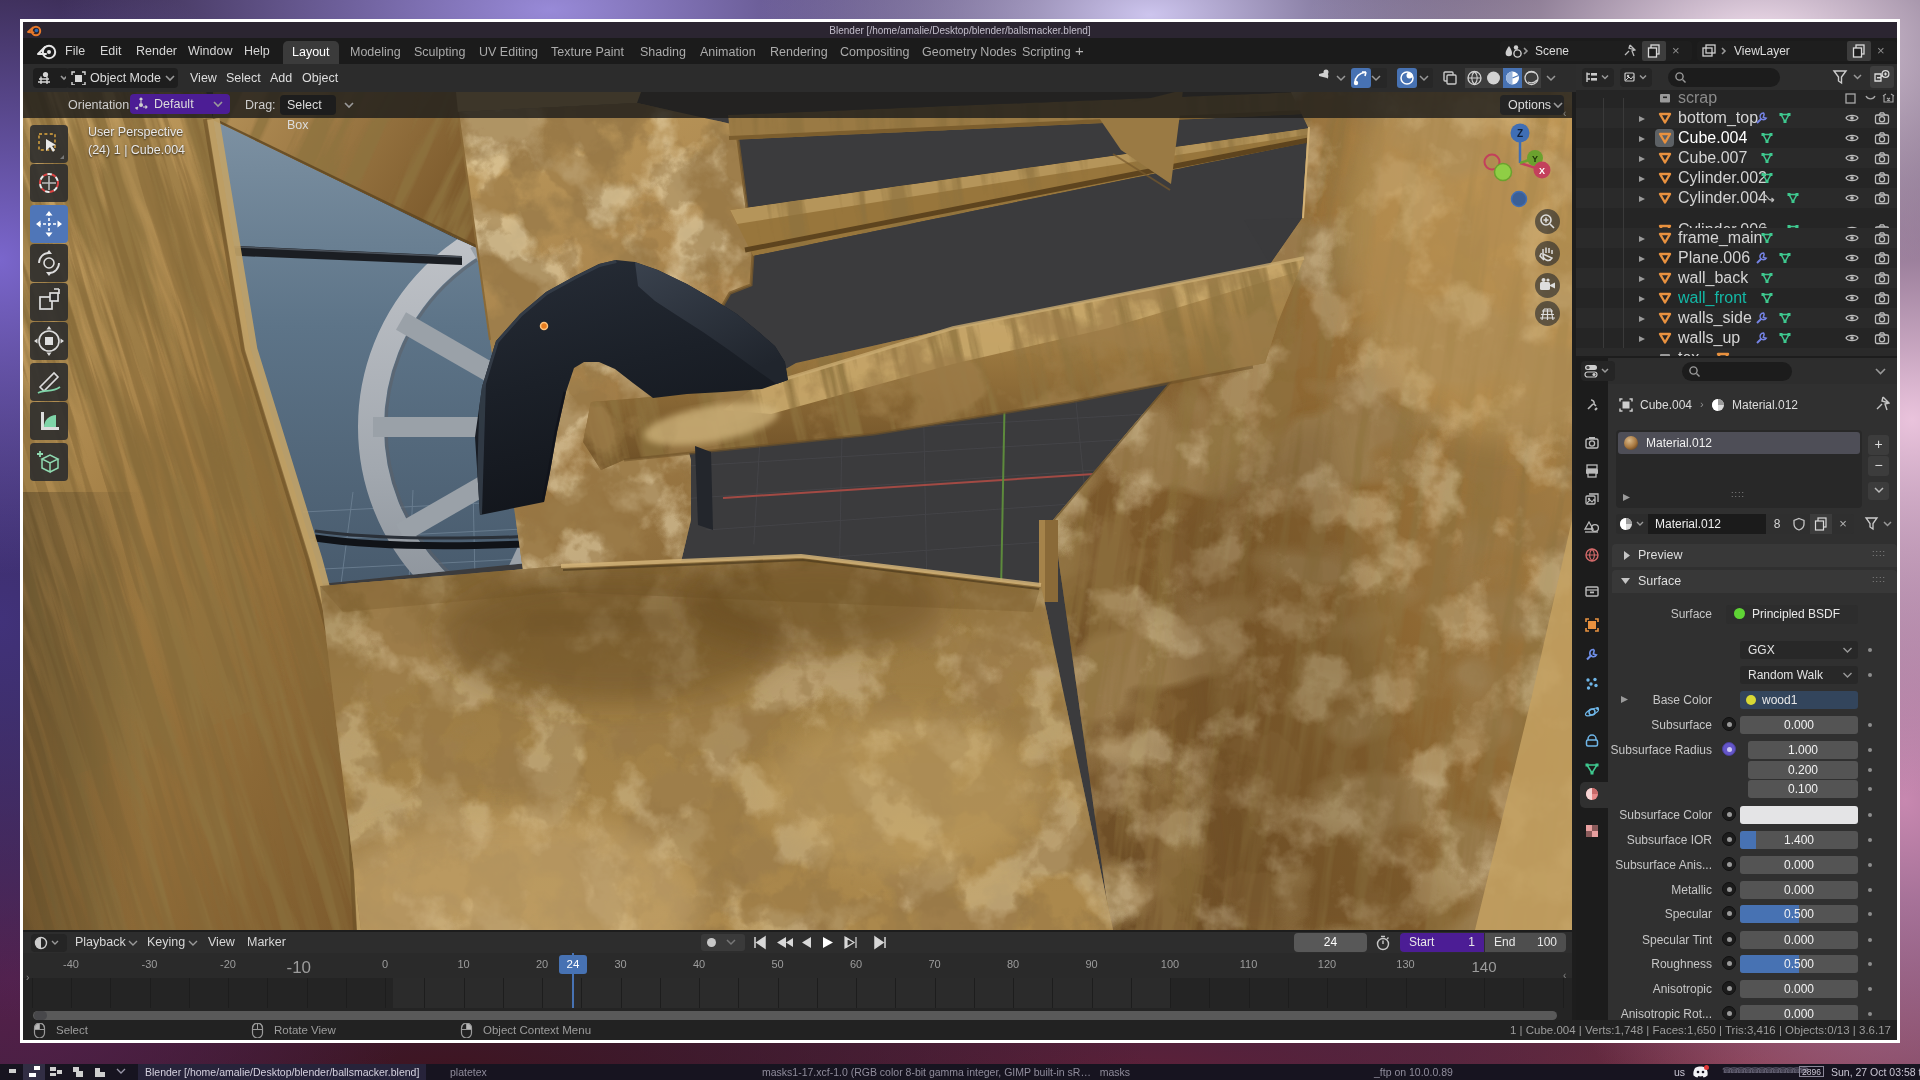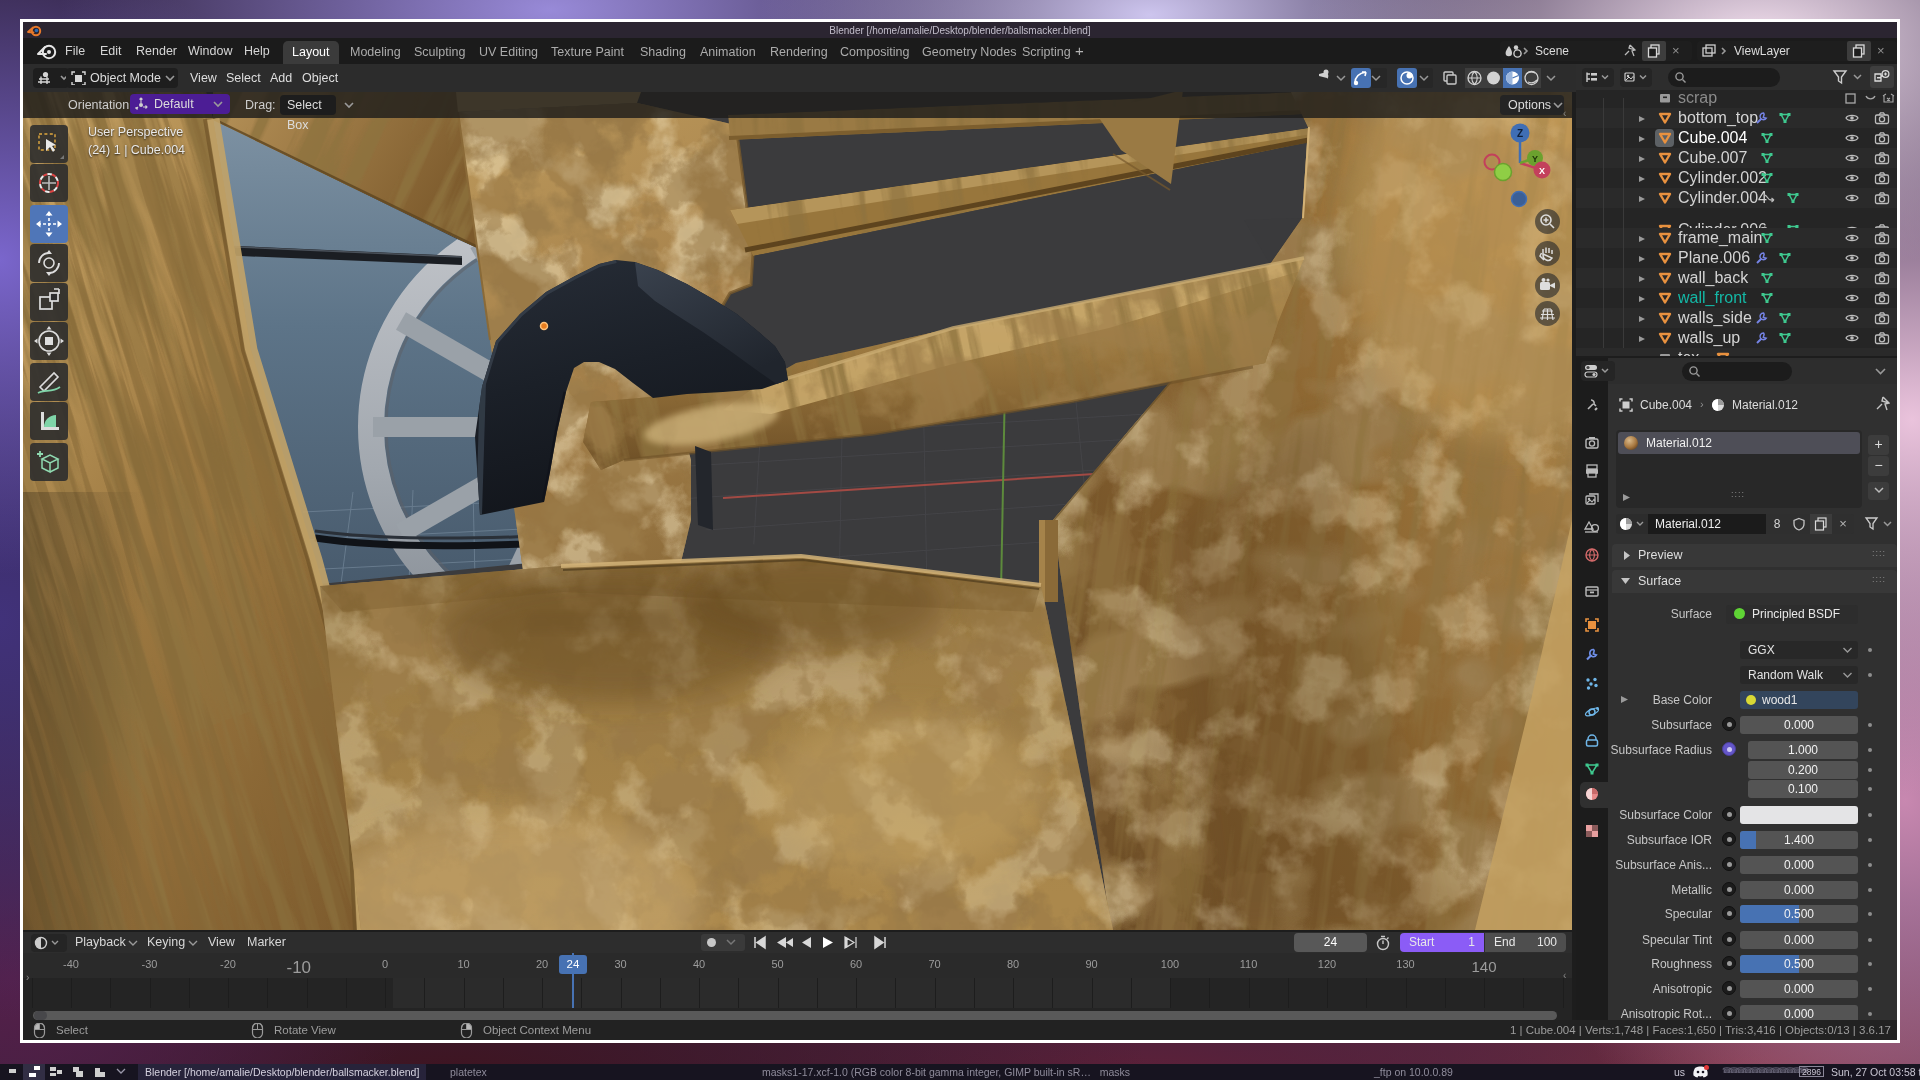--- a/index.html
+++ b/index.html
@@ -1242,21 +1242,21 @@
         <path d="M58,2 L49,7.5 L58,13 Z" fill="#d8d8d8"></path>
         <path d="M70,2 L80,7.5 L70,13 Z" fill="#fff"></path>
         <path d="M92,2 L101,7.5 L92,13 Z M101,7.5 L94,3 L94,12 Z M103,2 L103,13" fill="#d8d8d8" stroke="#d8d8d8" stroke-width="1.2"></path>
         <path d="M122,2 L130,7.5 L122,13 Z M132,2 L132,13" fill="#d8d8d8" stroke="#d8d8d8" stroke-width="1.5"></path>
       </svg>
       <div class="abs" style="left:1271px;top:1px;width:73px;height:19px;background:#585858;border-radius:4px;color:#fff;font-size:12px;text-align:center;line-height:19px">24</div>
       <svg class="abs" style="left:1352px;top:3px" width="16" height="16" viewBox="0 0 16 16">
         <circle cx="8" cy="9" r="5.5" fill="none" stroke="#c8c8c8" stroke-width="1.4"></circle>
         <path d="M8,9 L8,5.5 M6,1.5 L10,1.5 M12,4 l1.5,-1.5" stroke="#c8c8c8" stroke-width="1.4" fill="none"></path>
       </svg>
-      <div class="abs" style="left:1377px;top:1px;width:84px;height:19px;background:#8b5cf6;border-radius:4px 0 0 4px;color:#e8e8e8;font-size:12px">
+      <div class="abs" style="left:1377px;top:1px;width:84px;height:19px;background:#4c1d95;border-radius:4px 0 0 4px;color:#e8e8e8;font-size:12px">
         <span class="abs" style="left:9px;top:0;line-height:19px">Start</span>
         <span class="abs" style="right:9px;top:0;line-height:19px">1</span>
       </div>
       <div class="abs" style="left:1462px;top:1px;width:81px;height:19px;background:#4e4e4e;border-radius:0 4px 4px 0;color:#e8e8e8;font-size:12px">
         <span class="abs" style="left:9px;top:0;line-height:19px">End</span>
         <span class="abs" style="right:9px;top:0;line-height:19px">100</span>
       </div>
       <div class="abs" style="left:0;top:21px;width:1549px;height:25px;background:#2a2a2a"></div>
       <span class="abs" style="left:28.0px;top:26px;width:40px;text-align:center;font-size:11px;color:#9c9c9c">-40</span>
       <span class="abs" style="left:106.5px;top:26px;width:40px;text-align:center;font-size:11px;color:#9c9c9c">-30</span>

